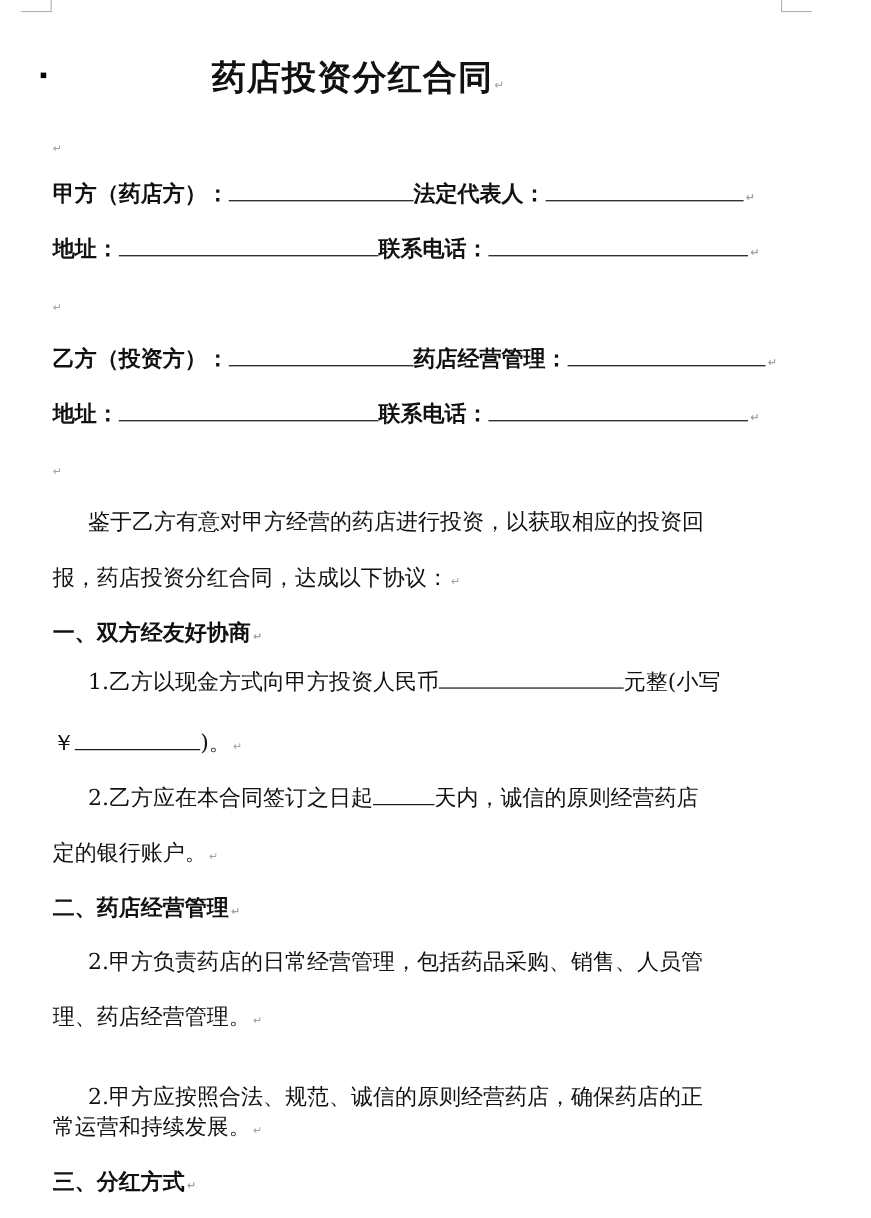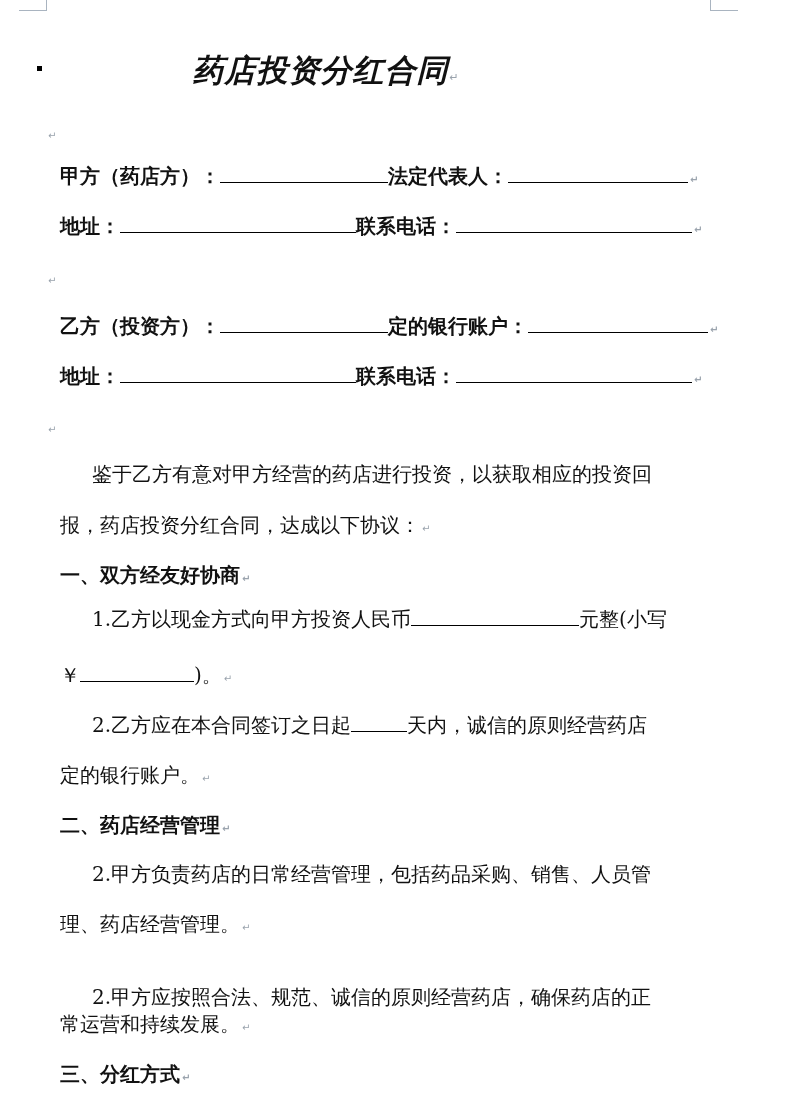--- a/index.html
+++ b/index.html
@@ -3,23 +3,23 @@
 <meta charset="utf-8">
 <style>
   html, body { margin:0; padding:0; background:#ffffff; }
   body { width:792px; height:1107px; position:relative; overflow:hidden;
          font-family:"DejaVu Serif", "Liberation Serif", serif; color:#111; }
   .corner { position:absolute; border-color:#a9b4c0; border-style:solid; width:27px; height:10px; }
   .corner.tl { left:19px; top:0; border-width:0 1px 1px 0; }
   .corner.tr { left:710px; top:0; border-width:0 0 1px 1px; }
   .bullet { position:absolute; left:37px; top:66px; width:5px; height:5px; background:#000; }
   .title { position:absolute; left:0; width:652px; top:50px; text-align:center;
-           font-family:"DejaVu Sans", "Liberation Sans", sans-serif; font-weight:bold; font-size:31px; letter-spacing:1px;font-style:italic; }
+           font-family:"DejaVu Sans", "Liberation Sans", sans-serif; font-weight:bold; font-size:31px; letter-spacing:1px; }
   .title .pm { font-size:11px; font-weight:normal; color:#9aa3ad; margin-left:1px; }
-  .line { position:absolute; left:48px; font-size:20px; white-space:nowrap; line-height:24px;margin-left:12px; }
+  .line { position:absolute; left:48px; font-size:20px; white-space:nowrap; line-height:24px; }
   .bold { font-weight:bold; }
   .blank { display:inline-block; border-bottom:1.5px solid #000; height:18px; vertical-align:baseline; }
   .pm { font-size:10px; color:#9aa3ad; margin-left:2px; font-family:"DejaVu Sans", sans-serif; }
   .empty-pm { position:absolute; left:48px; font-size:10px; color:#9aa3ad; font-family:"DejaVu Sans", sans-serif; }
   .indent { left:80px; }
 </style>
 </head>
 <body>
 
 <div class="corner tl"></div>
@@ -36,21 +36,21 @@
   <span>甲方（药店方）：</span><span class="blank" style="width:168px"></span><span>法定代表人：</span><span class="blank" style="width:180px"></span><span class="pm">↵</span>
 </div>
 
 <div class="line bold" style="top:214px">
   <span>地址：</span><span class="blank" style="width:236px"></span><span>联系电话：</span><span class="blank" style="width:236px"></span><span class="pm">↵</span>
 </div>
 
 <div class="empty-pm" style="top:275px">↵</div>
 
 <div class="line bold" style="top:314px">
-  <span>乙方（投资方）：</span><span class="blank" style="width:168px"></span><span>定的银行账户：</span><span class="blank" style="width:180px"></span><span class="pm">↵</span>
+  <span>乙方（投资方）：</span><span class="blank" style="width:168px"></span><span>药店经营管理：</span><span class="blank" style="width:180px"></span><span class="pm">↵</span>
 </div>
 
 <div class="line bold" style="top:364px">
   <span>地址：</span><span class="blank" style="width:236px"></span><span>联系电话：</span><span class="blank" style="width:236px"></span><span class="pm">↵</span>
 </div>
 
 <div class="empty-pm" style="top:424px">↵</div>
 
 <div class="line indent" style="top:462px">鉴于乙方有意对甲方经营的药店进行投资，以获取相应的投资回</div>
 <div class="line" style="top:513px"><span>报，药店投资分红合同，达成以下协议：</span><span class="pm">↵</span></div>

